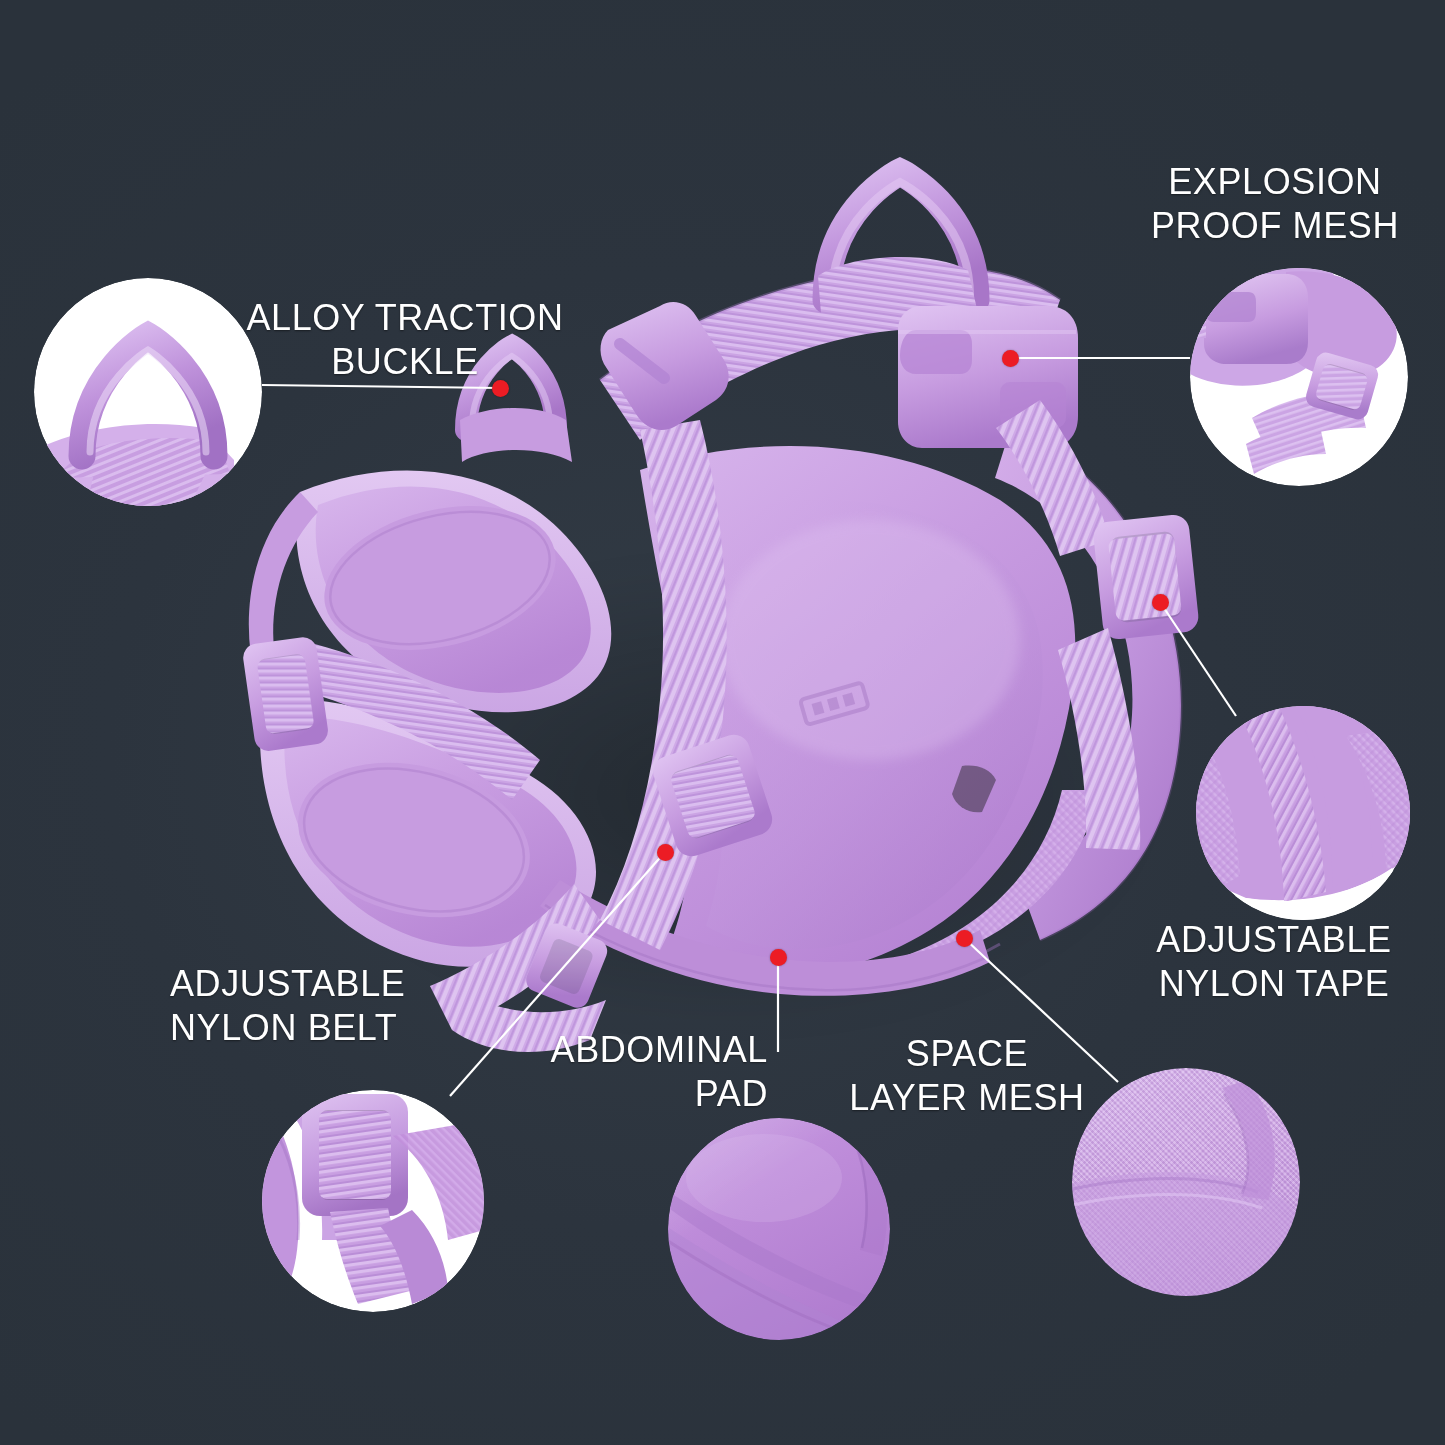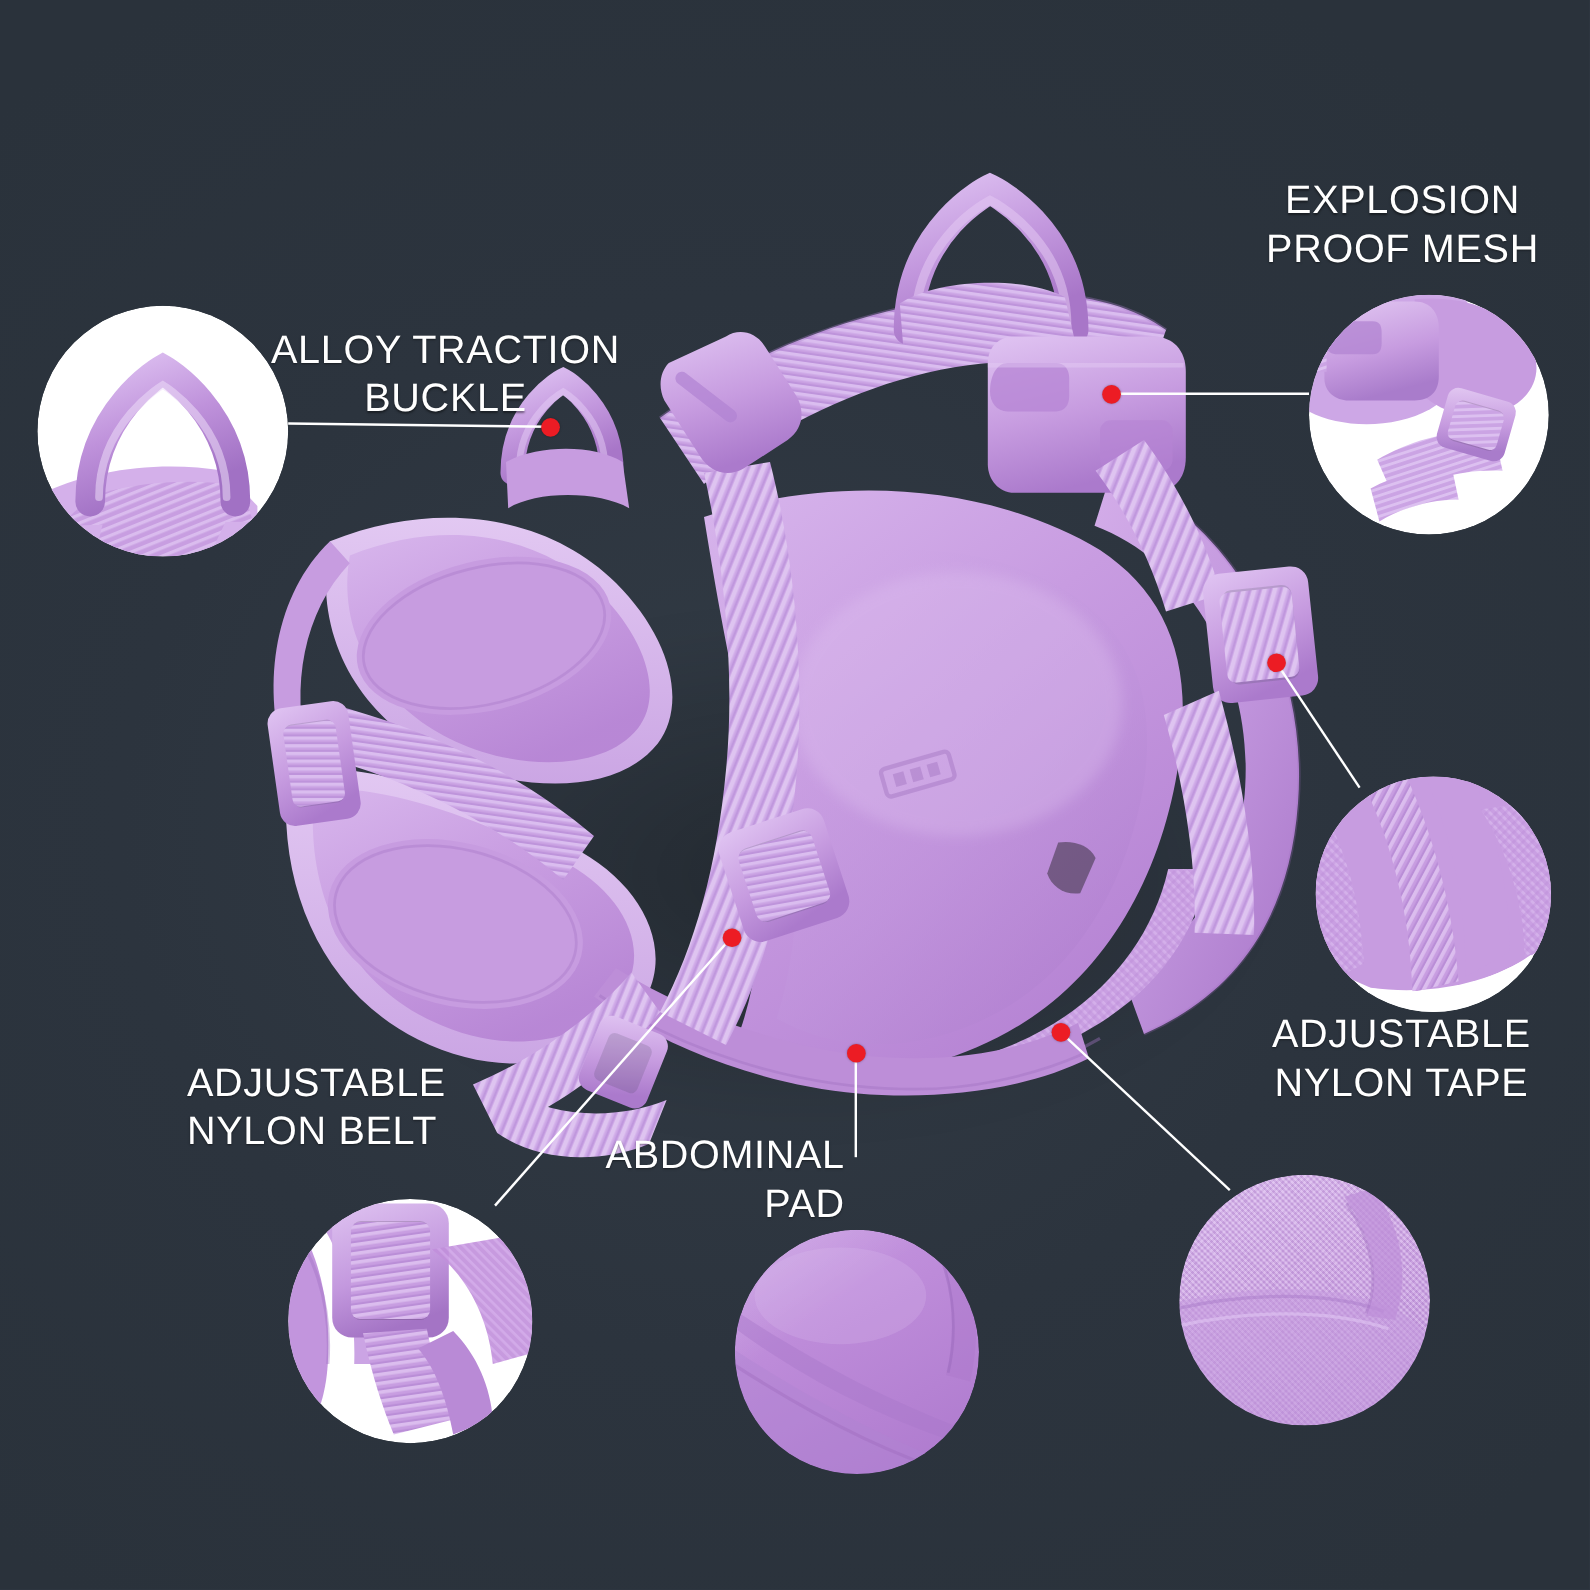--- a/index.html
+++ b/index.html
@@ -413,20 +413,22 @@
 
   <div class="label c" style="left:240px;top:296px;width:330px;">ALLOY TRACTION
 BUCKLE</div>
 
   <div class="label c" style="left:1110px;top:160px;width:330px;">EXPLOSION
 PROOF MESH</div>
 
   <div class="label c" style="left:1108px;top:918px;width:332px;">ADJUSTABLE
 NYLON TAPE</div>
 
+  <div class="label c" style="left:848px;top:1032px;width:238px;">SPACE
+LAYER MESH</div>
 
   <div class="label r" style="left:500px;top:1008px;width:268px;margin-top:20px;">ABDOMINAL
 PAD</div>
 
   <div class="label l" style="left:170px;top:962px;width:330px;">ADJUSTABLE
 NYLON BELT</div>
 
 </div>
 
 </body></html>

